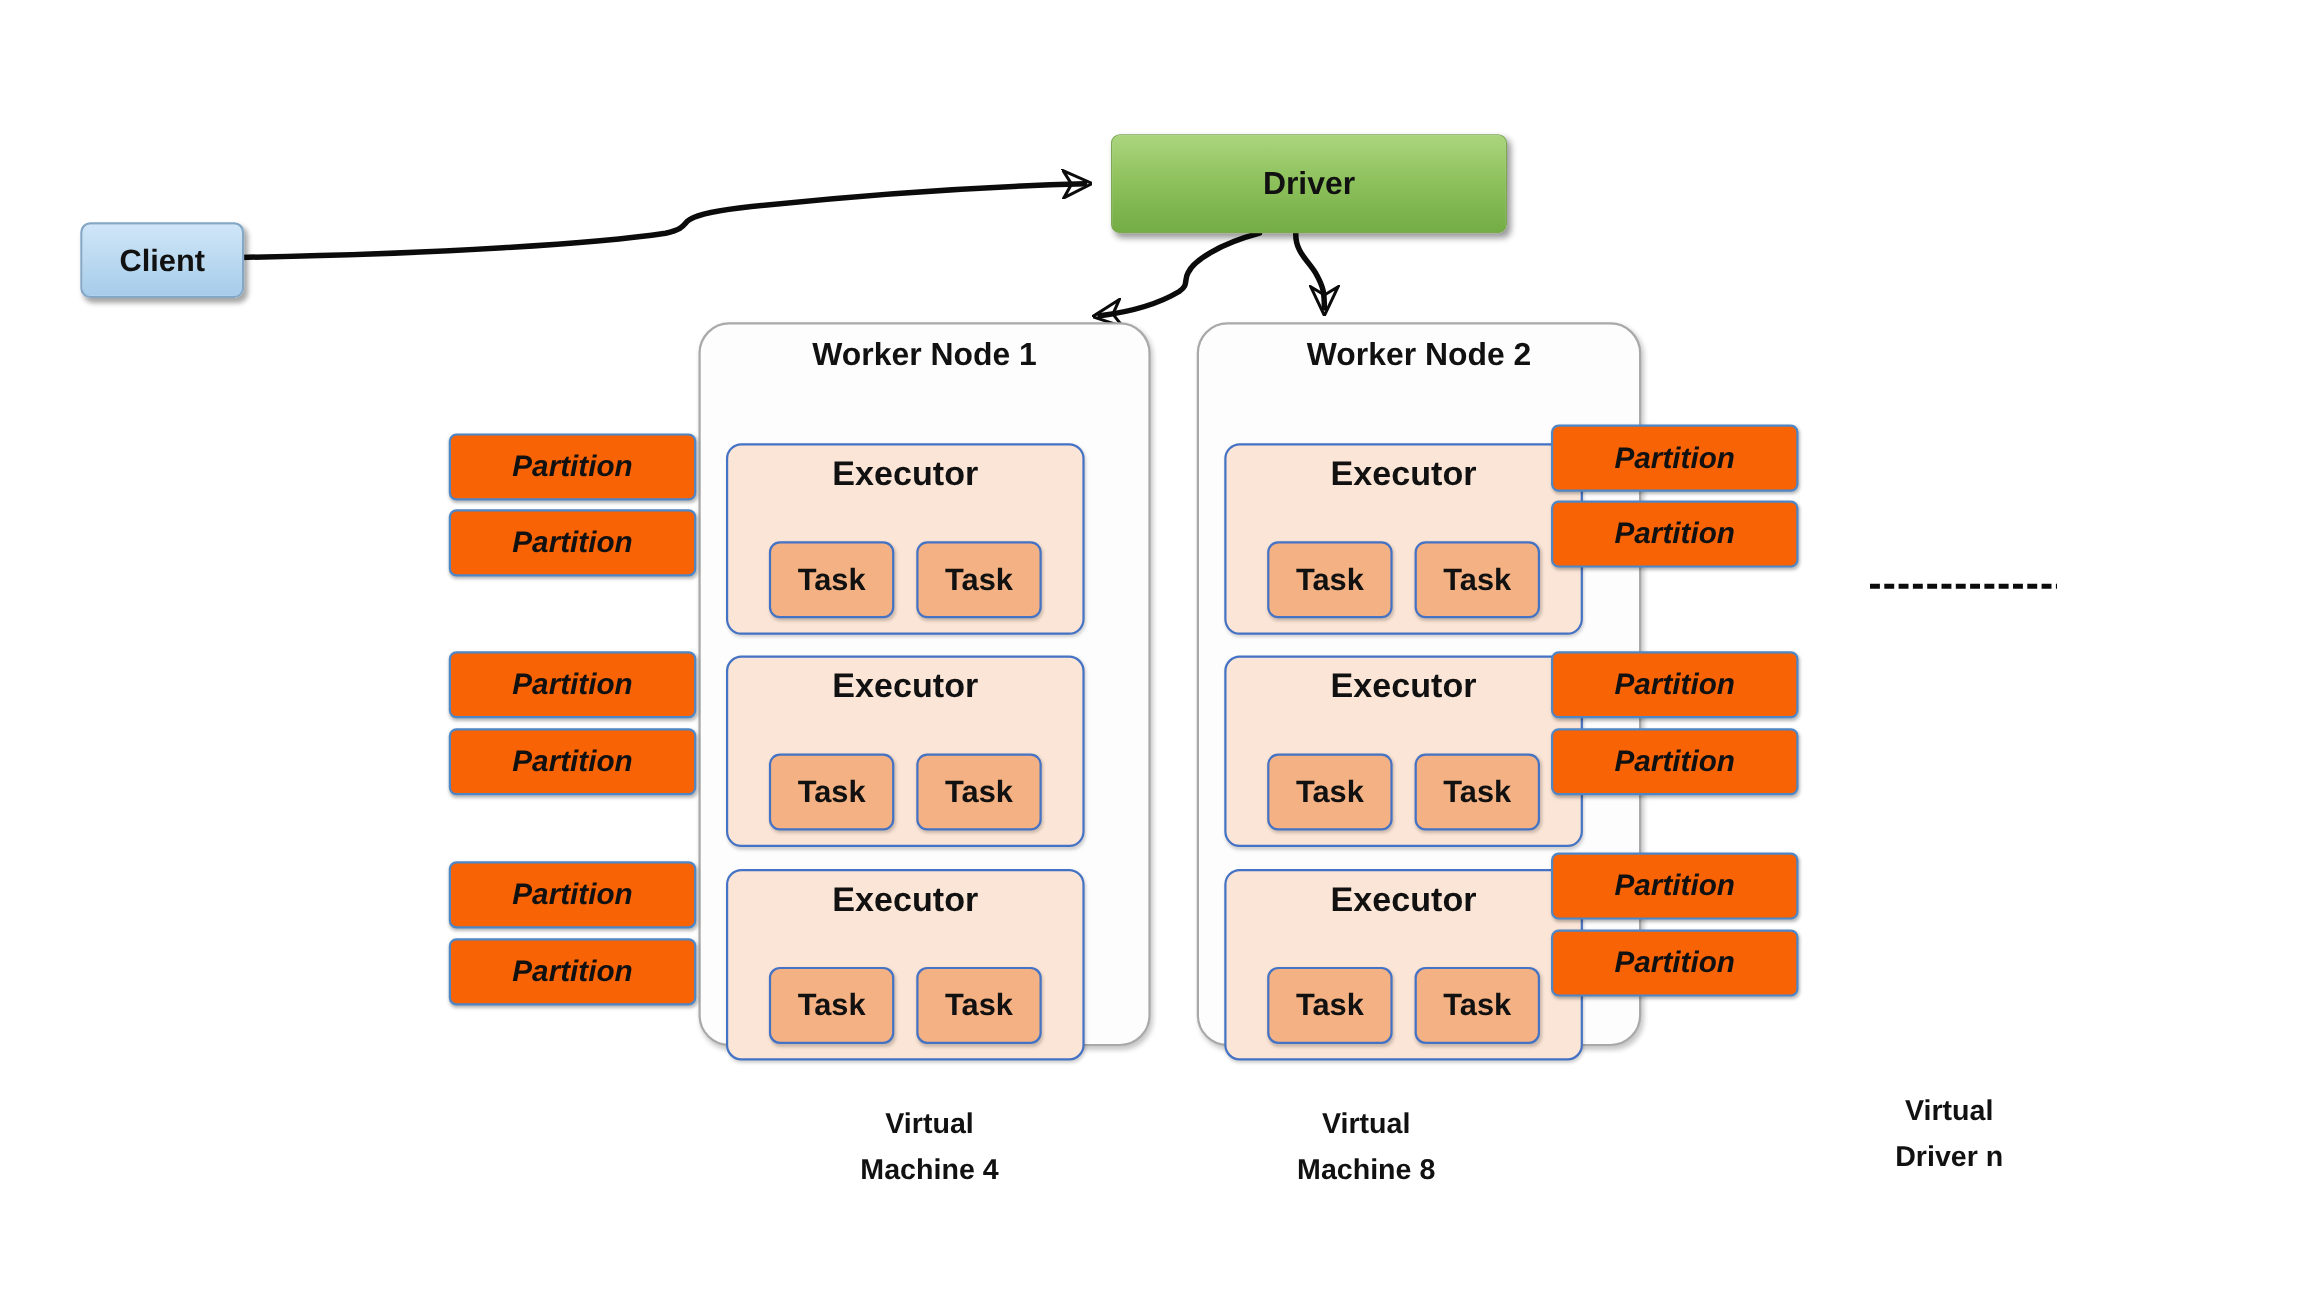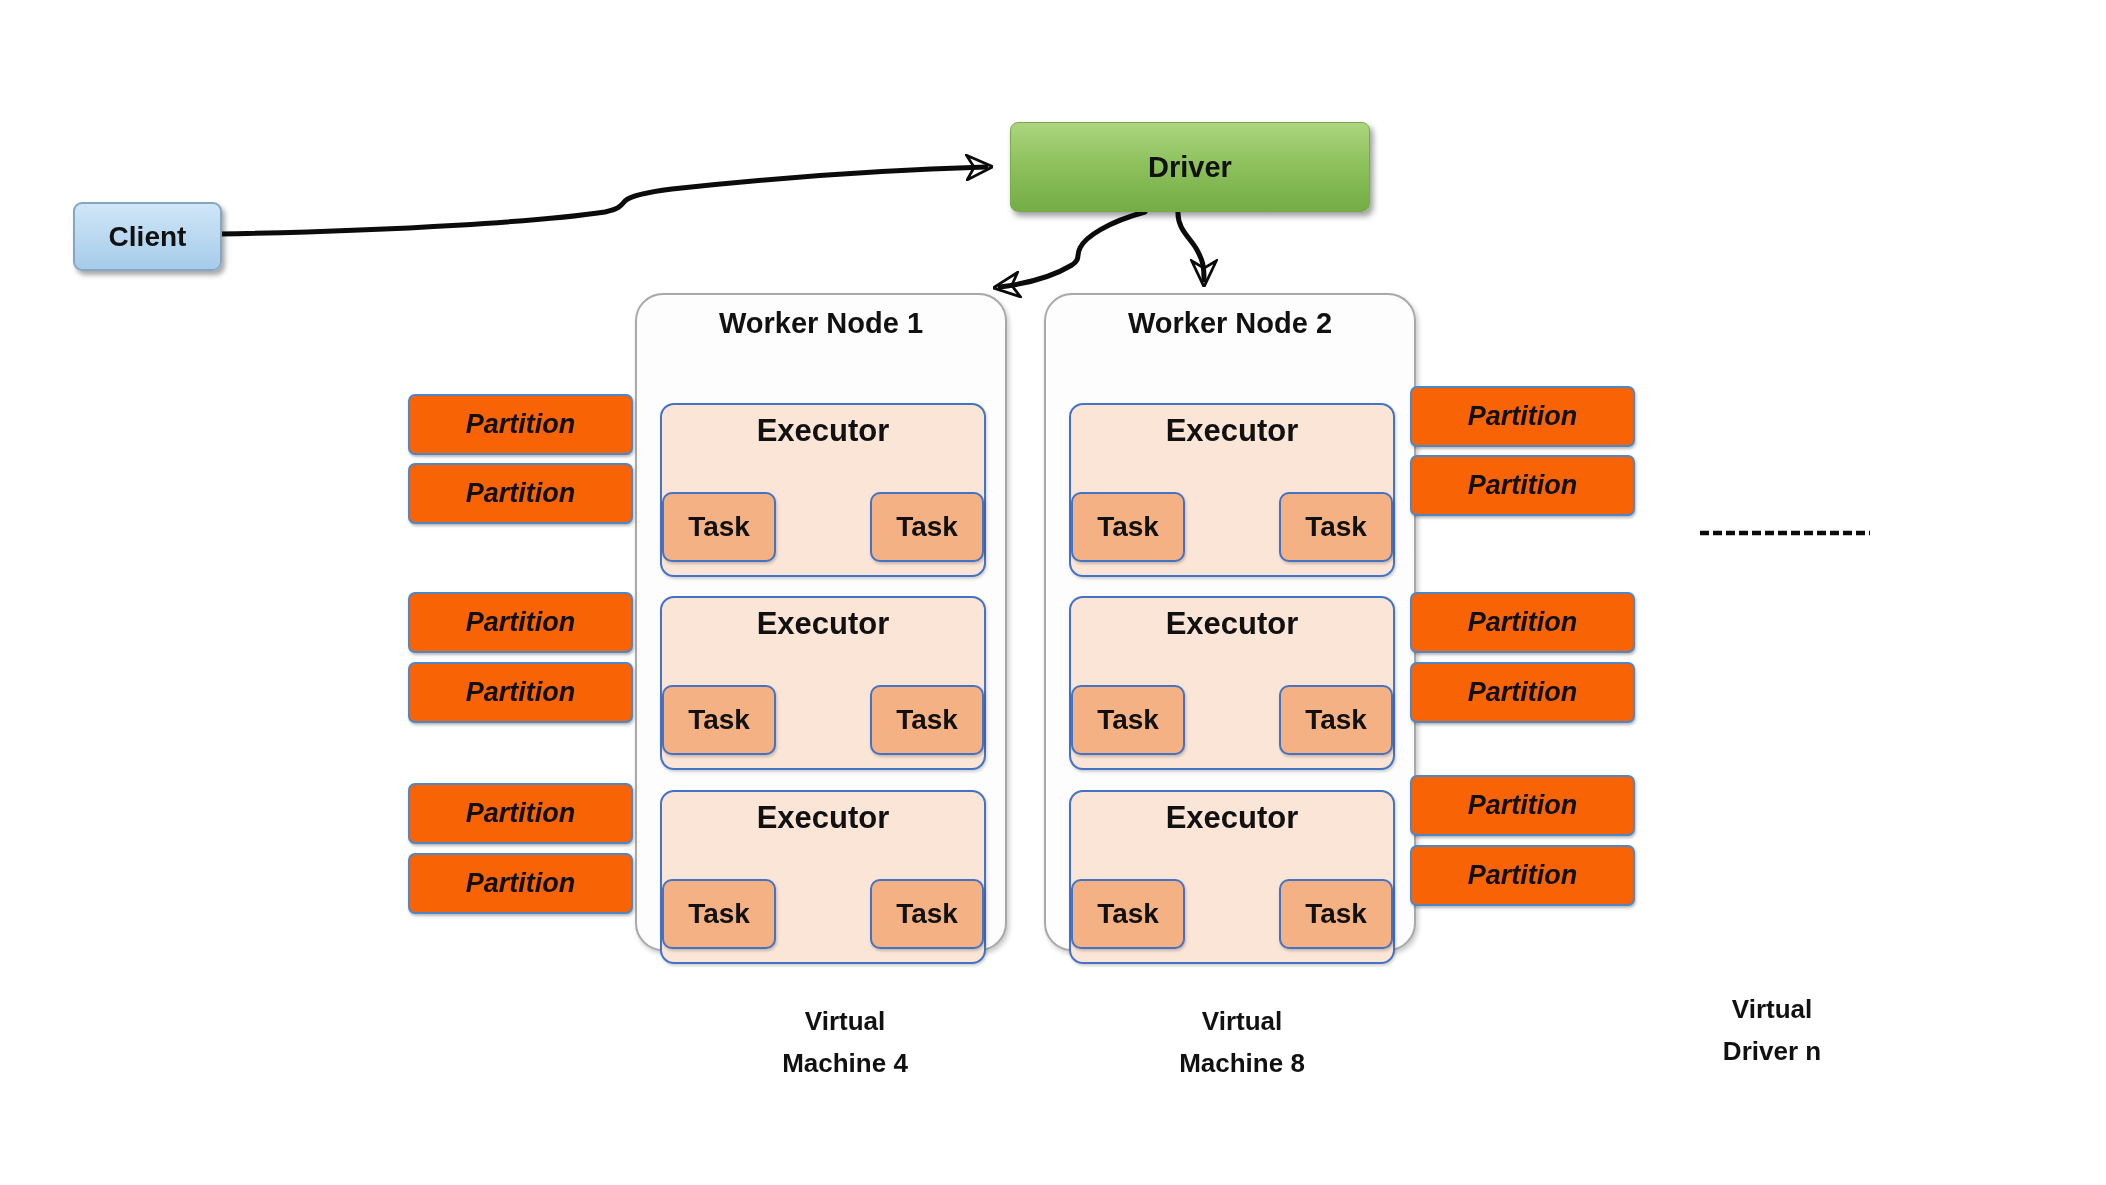--- a/index.html
+++ b/index.html
@@ -53,21 +53,21 @@
     border-radius:14px;
     box-shadow:1px 2px 3px rgba(0,0,0,0.18);
     margin-top:36px;
   }
   .executor-title{
     position:absolute;top:8px;left:0;right:0;
     text-align:center;font-size:31px;font-weight:bold;
   }
   .task-row{
     position:absolute;top:87px;left:0;right:0;
-    display:flex;justify-content:space-between;gap:20px;
+    display:flex;justify-content:center;gap:20px;
   }
   .task{
     width:110px;height:66px;
     background:var(--task-fill,#F4B183);
     border:2px solid var(--blue-border,#4472C4);
     border-radius:10px;
     box-shadow:1px 2px 3px rgba(0,0,0,0.2);
     display:flex;align-items:center;justify-content:center;
     font-size:28px;font-weight:bold;
   }
@@ -101,21 +101,21 @@
     <path stroke-width="5" stroke-linecap="round" marker-end="url(#arrow)" d="M 218 234 C 400 231 545 221 605 212 C 618 209 620 207 625 201 C 630 196 648 192 672 189 C 810 174 915 169 986 167"></path>
     <path stroke-width="5" stroke-linecap="round" marker-end="url(#arrow)" d="M 1145 212 C 1108 222 1085 237 1080 248 C 1076 255 1081 259 1072 265 C 1052 277 1024 284 1000 287"></path>
     <path stroke-width="5" stroke-linecap="round" marker-end="url(#arrow)" d="M 1178 211 C 1177 230 1191 238 1197 250 C 1203 261 1204 266 1204 280"></path>
     <line x1="1700" y1="533" x2="1870" y2="533" stroke-width="4.5" stroke-dasharray="9 4"></line>
   </svg>
 
   <div class="abs driver-box">Driver</div>
 
   <div class="abs client-box">Client</div>
 
-  <div class="abs worker" style="left:635px;">
+  <div class="abs worker" style="left:635px;padding-left:39px;">
     <div class="worker-title">Worker Node 1</div>
     <div class="executor" style="top:72px;">
       <div class="executor-title">Executor</div>
       <div class="task-row">
         <div class="task">Task</div>
         <div class="task">Task</div>
       </div>
     </div>
     <div class="executor" style="top:265px;">
       <div class="executor-title">Executor</div>
@@ -126,21 +126,21 @@
     </div>
     <div class="executor" style="top:459px;">
       <div class="executor-title">Executor</div>
       <div class="task-row">
         <div class="task">Task</div>
         <div class="task">Task</div>
       </div>
     </div>
   </div>
 
-  <div class="abs worker" style="left:1044px;">
+  <div class="abs worker" style="left:1088px;padding-left:32px;">
     <div class="worker-title">Worker Node 2</div>
     <div class="executor" style="top:72px;">
       <div class="executor-title">Executor</div>
       <div class="task-row">
         <div class="task">Task</div>
         <div class="task">Task</div>
       </div>
     </div>
     <div class="executor" style="top:265px;">
       <div class="executor-title">Executor</div>

